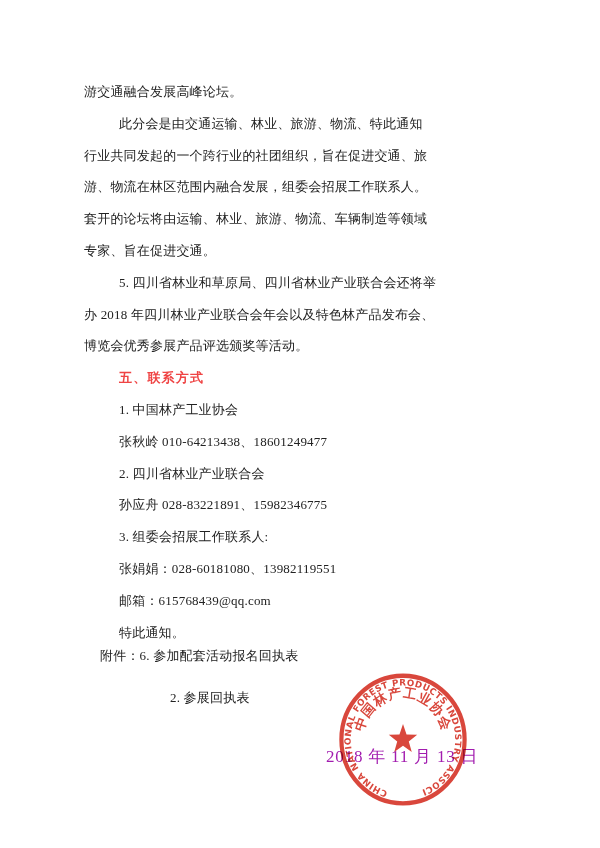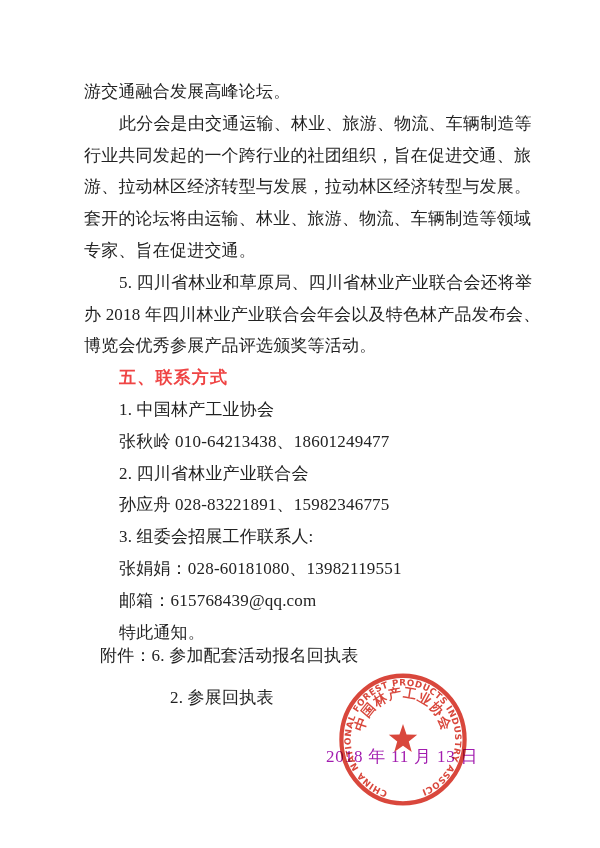--- a/index.html
+++ b/index.html
@@ -15,21 +15,21 @@
     background: #ffffff;
     overflow: hidden;
     font-family: "Liberation Serif", "DejaVu Serif", serif;
     color: #222222;
   }
   .doc-body {
     position: absolute;
     left: 84px;
     top: 76px;
     width: 438px;
-    font-size: 17px;
+    font-size: 13px;
     letter-spacing: 0.2px;
   }
   .line {
     height: 31.8px;
     line-height: 31.8px;
     white-space: nowrap;
   }
   .line.ind-none { padding-left: 0; }
   .line.ind-para { padding-left: 35px; }
   .line.ind-att1 { padding-left: 16px; margin-top: -8px; }
@@ -61,23 +61,23 @@
   .seal svg { width: 100%; height: 100%; }
 </style>
 </head>
 <body>
 
 <div class="page">
 
   <div class="doc-body">
 
   <div class="line ind-none">游交通融合发展高峰论坛。</div>
-      <div class="line ind-para">此分会是由交通运输、林业、旅游、物流、车辆制造等</div>
+      <div class="line ind-para">此分会是由交通运输、林业、旅游、物流、特此通知</div>
       <div class="line ind-none">行业共同发起的一个跨行业的社团组织，旨在促进交通、旅</div>
-      <div class="line ind-none">游、拉动林区经济转型与发展，拉动林区经济转型与发展。</div>
+      <div class="line ind-none">游、物流在林区范围内融合发展，组委会招展工作联系人。</div>
       <div class="line ind-none">套开的论坛将由运输、林业、旅游、物流、车辆制造等领域</div>
       <div class="line ind-none">专家、旨在促进交通。</div>
       <div class="line ind-para">5. 四川省林业和草原局、四川省林业产业联合会还将举</div>
       <div class="line ind-none">办 2018 年四川林业产业联合会年会以及特色林产品发布会、</div>
       <div class="line ind-none">博览会优秀参展产品评选颁奖等活动。</div>
       <div class="line ind-para bold">五、联系方式</div>
       <div class="line ind-para">1. 中国林产工业协会</div>
       <div class="line ind-para">张秋岭 010-64213438、18601249477</div>
       <div class="line ind-para">2. 四川省林业产业联合会</div>
       <div class="line ind-para">孙应舟 028-83221891、15982346775</div>

